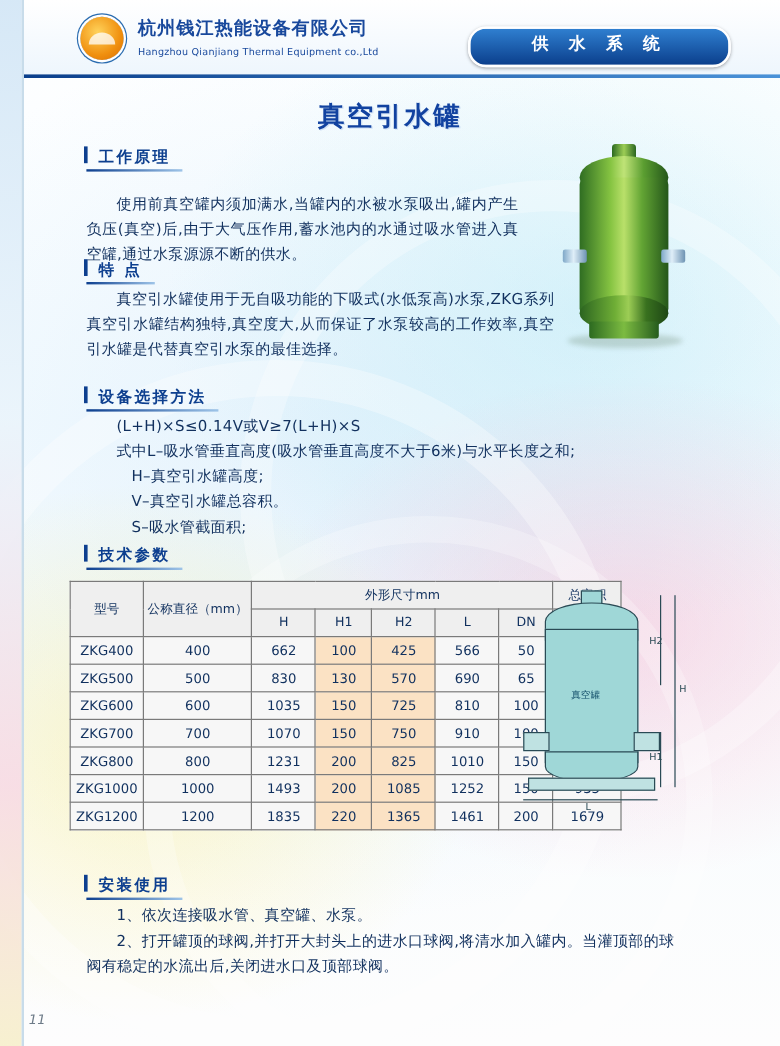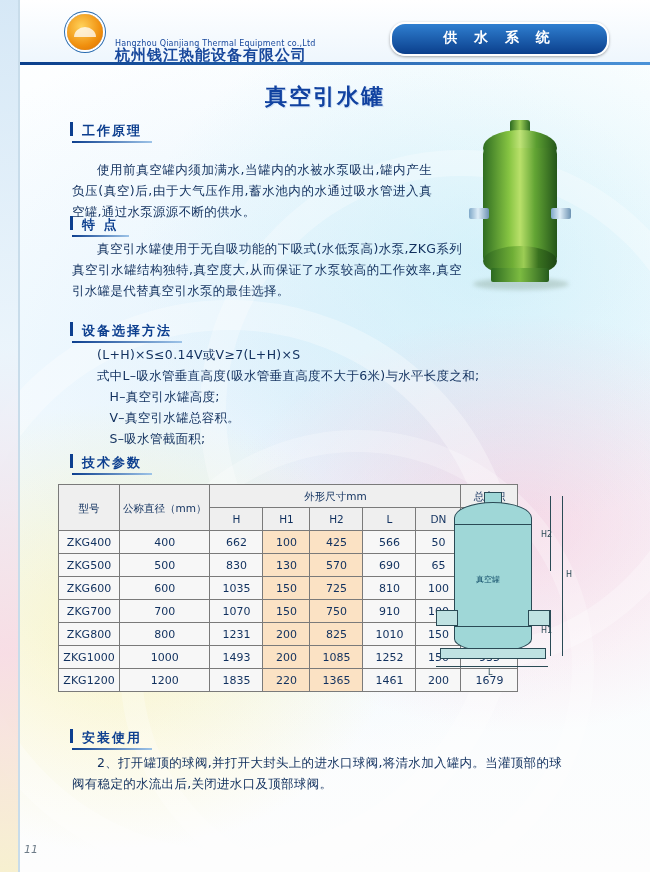--- a/index.html
+++ b/index.html
@@ -42,21 +42,20 @@
     background:radial-gradient(circle at 40% 35%,#ffd25a,#f0900f 60%,#d86a00);
     box-shadow:0 0 0 2px #fff,0 0 0 3px #2a6cb0;
   }
   .logo:after{
     content:"";position:absolute;left:7px;top:13px;width:22px;height:10px;
     border-radius:50%/100% 100% 0 0;background:#fff;opacity:.75;
   }
   .co-cn{
     position:absolute;left:95px;top:14px;font-size:15px;font-weight:bold;color:#18489c;
     letter-spacing:1px;
-    margin-top:32px;
   }
   .co-en{
     position:absolute;left:95px;top:39px;font-size:8px;color:#18489c;letter-spacing:.2px;
   }
   .head-tab{
     position:absolute;left:370px;top:22px;width:215px;height:30px;
     background:linear-gradient(180deg,#2f7fd0,#0b3f8c);
     border:2px solid #ffffff;border-radius:15px;
     box-shadow:0 1px 3px rgba(0,0,0,.35);
   }
@@ -353,16 +352,17 @@
   <div class="dim-line" style="left:140px;top:6px;width:1px;height:75px;"></div>
   <div class="dim-txt" style="left:131px;top:40px;">H2</div>
   <div class="dim-line" style="left:140px;top:120px;width:1px;height:46px;"></div>
   <div class="dim-txt" style="left:131px;top:136px;">H1</div>
   <div class="dim-line" style="left:26px;top:176px;width:112px;height:1px;"></div>
   <div class="dim-txt" style="left:78px;top:178px;">L</div>
 </div>
 
 <div class="sec" style="left:72px;top:727px;">安装使用</div>
 <div class="para" style="left:72px;top:752px;width:490px;">
+  <span class="ind">1、依次连接吸水管、真空罐、水泵。</span>
   <span class="ind">2、打开罐顶的球阀,并打开大封头上的进水口球阀,将清水加入罐内。当灌顶部的球阀有稳定的水流出后,关闭进水口及顶部球阀。</span>
 </div>
 
 <div class="footer-num">11</div>
 
 </body></html>

